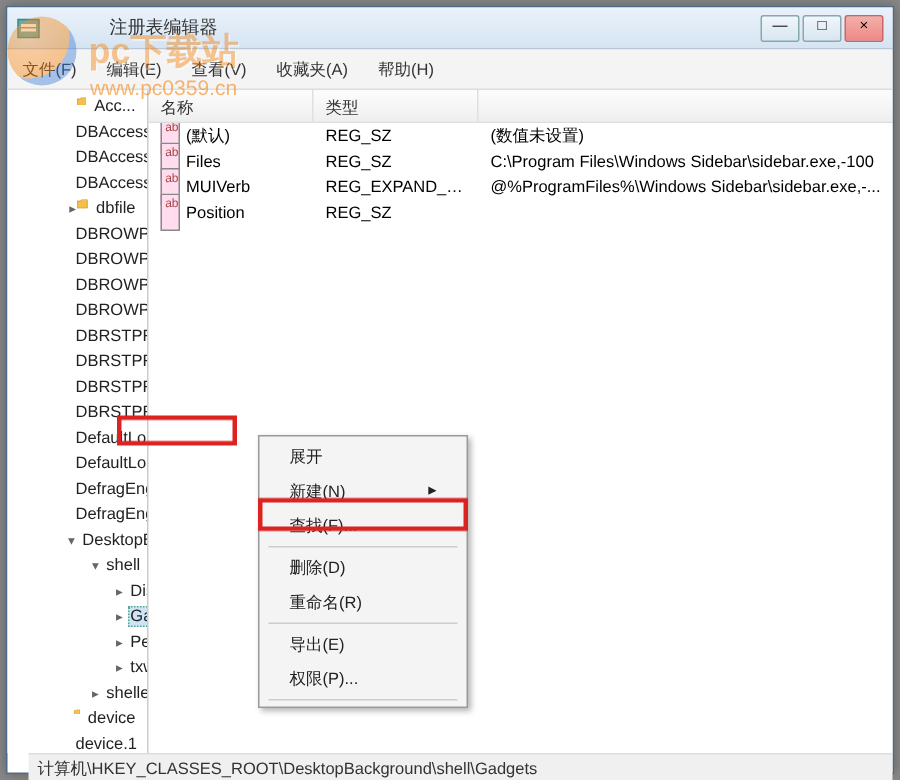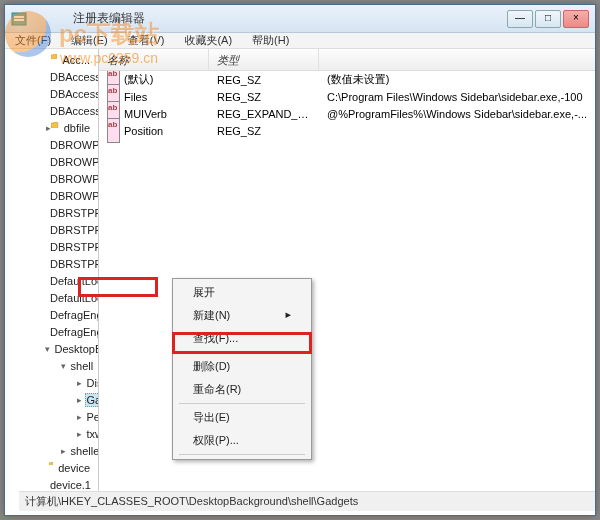--- a/index.html
+++ b/index.html
@@ -4,45 +4,45 @@
 <style>
 * { margin: 0; padding: 0; box-sizing: border-box; font-family: "Microsoft YaHei", "SimSun", sans-serif; font-size: 11px; }
 body { background: #888; width: 600px; height: 520px; overflow: hidden; position: relative; }
 .window { position: absolute; left: 4px; top: 4px; right: 4px; bottom: 4px; background: #fff; border: 1px solid #4a6a8a; box-shadow: 0 0 8px rgba(0,0,0,0.3); }
 .titlebar { height: 28px; background: linear-gradient(#eaf2fb, #d6e4f2); display: flex; align-items: center; padding: 0 6px; border-bottom: 1px solid #b8c8d8; gap: 40px; }
 .title-icon { width: 16px; height: 16px; margin-right: 6px; }
 .title-text { flex: 1; color: #333; font-size: 12px; }
 .win-btns { display: flex; gap: 2px; }
 .win-btn { width: 26px; height: 18px; border: 1px solid #8aa; background: linear-gradient(#f0f6fb,#d8e6f2); border-radius: 2px; font-size: 10px; line-height: 14px; text-align: center; cursor: pointer; }
 .win-btn.close { background: linear-gradient(#f2b0a8,#e88); border-color: #c66; }
-.menubar { height: 16px; background: #f4f4f4; display: flex; align-items: center; padding: 0 4px; border-bottom: 1px solid #ddd; gap: 8px; }
+.menubar { height: 27px; background: #f4f4f4; display: flex; align-items: center; padding: 0 4px; border-bottom: 1px solid #ddd; gap: 8px; }
 .menu-item { padding: 2px 6px; color: #333; cursor: pointer; }
 .content { display: flex; height: calc(100% - 28px - 20px - 20px); }
 .left-panel { width: 216px; border-right: 1px solid #ccc; overflow: hidden; position: relative; background: #fff; }
 .left-scroll { overflow-y: auto; overflow-x: auto; height: 100%; }
 .tree { padding: 2px 0; }
 .tree-row { display: flex; align-items: center; height: 17px; white-space: nowrap; padding-right: 6px; cursor: pointer; }
 .tree-row.selected .label { background: #cde4f7; border: 1px dotted #5a8; padding: 0 1px; }
 .expander { width: 12px; text-align: center; color: #666; font-size: 9px; cursor: pointer; }
 .folder-icon { width: 14px; height: 12px; margin-right: 3px; }
 .folder-icon svg { display: block; }
 .label { color: #222; padding: 12px 2px; } .ind-3 { padding-left: 40px; } .ind-4 { padding-left: 56px; } .ind-5 { padding-left: 72px; }
 .right-panel { flex: 1; display: flex; flex-direction: column; }
 .headers { display: flex; height: 22px; background: linear-gradient(#fdfdfd,#eee); border-bottom: 1px solid #ddd; }
-.hcol { padding: 4px 8px; border-right: 1px solid #e0e0e0; color: #333; font-style: italic; }
+.hcol { padding: 4px 8px; border-right: 1px solid #e0e0e0; color: #333; }
 .hcol.n { width: 110px; } .hcol.t { width: 110px; } .hcol.d { flex: 1; }
 .rows { flex: 1; overflow: auto; background: #fff; }
 .drow { display: flex; height: 17px; align-items: center; }
 .dcell { padding: 0 8px; overflow: hidden; text-overflow: ellipsis; white-space: nowrap; }
 .dcell.n { width: 110px; display: flex; align-items: center; gap: 4px; }
 .dcell.t { width: 110px; } .dcell.d { flex: 1; }
-.val-icon { width: 13px; height: 25px; border: 1px solid #888; font-size: 8px; line-height: 11px; text-align: left; font-weight: bold; }
+.val-icon { width: 13px; height: 25px; border: 1px solid #888; font-size: 8px; line-height: 11px; text-align: right; }
 .val-icon.str { background: #fde; color: #a44; }
 .statusbar { height: 20px; background: #f0f0f0; border-top: 1px solid #ddd; display: flex; align-items: center; padding: 0 6px; color: #333; margin-left: 14px; }
-.context-menu { position: absolute; left: 172px; top: 278px; width: 140px; background: #f4f4f4; border: 1px solid #9a9a9a; box-shadow: 2px 2px 4px rgba(0,0,0,0.3); padding: 2px; z-index: 50; }
+.context-menu { position: absolute; left: 172px; top: 290px; width: 140px; background: #f4f4f4; border: 1px solid #9a9a9a; box-shadow: 2px 2px 4px rgba(0,0,0,0.3); padding: 2px; z-index: 50; }
 .cm-item { padding: 4px 18px; color: #222; cursor: pointer; }
 .cm-sep { height: 1px; background: #ccc; margin: 2px 4px; }
 .redbox { position: absolute; border: 3px solid #d22; z-index: 60; pointer-events: none; }
 .redbox.r1 { left: 78px; top: 277px; width: 80px; height: 20px; }
 .redbox.r2 { left: 172px; top: 332px; width: 140px; height: 22px; }
 .watermark { position: absolute; top: 5px; left: 5px; width: 260px; height: 58px; opacity: 0.42; pointer-events: none; z-index: 80; display: flex; align-items: center; gap: 8px; }
 .wm-logo { width: 46px; height: 46px; border-radius: 50%; background: radial-gradient(circle at 30% 30%, #fc9a3a, #f57c00 60%, #3b7bd6 61%); }
 .wm-text { font-size: 24px; font-weight: bold; color: #f57c00; text-shadow: 1px 1px #fff; }
 .wm-url { position: absolute; top: 50px; left: 60px; font-size: 14px; color: #f57c00; opacity: 0.55; pointer-events: none; z-index: 80; }
 </style>

